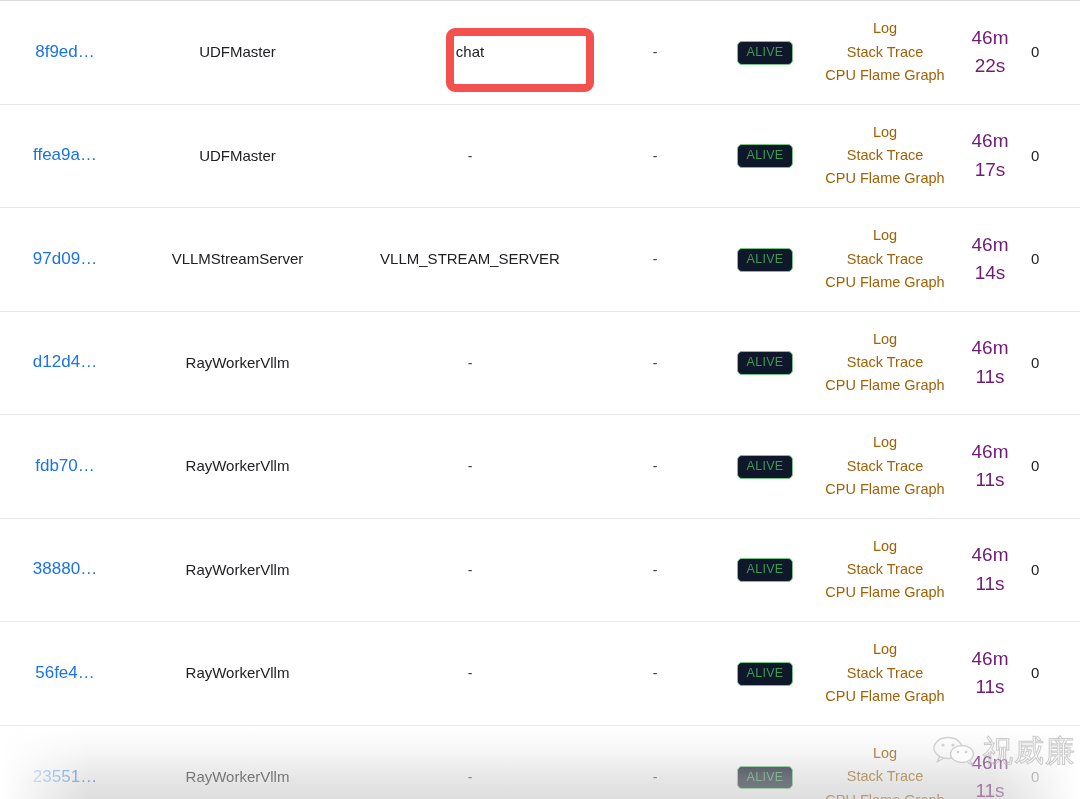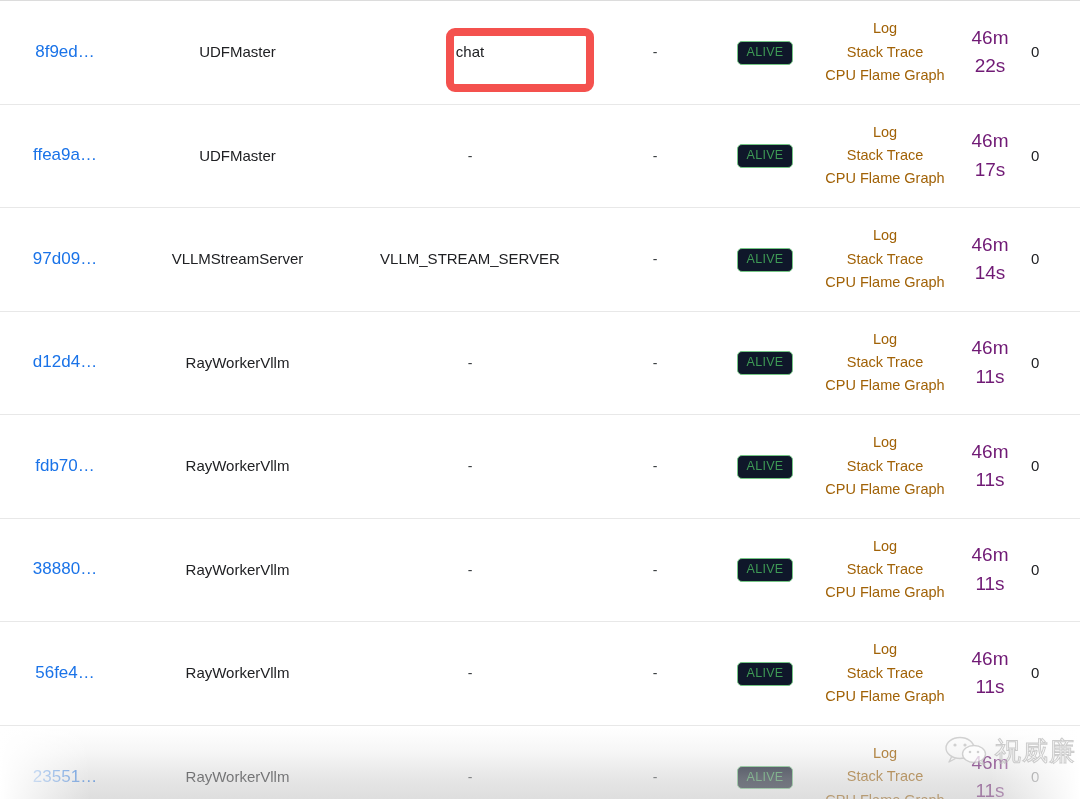--- a/index.html
+++ b/index.html
@@ -160,21 +160,21 @@
     top: 736px;
     display: flex;
     align-items: center;
     gap: 6px;
     z-index: 60;
     pointer-events: none;
     opacity: 0.72;
   }
   .wm-text {
     font-family: "DejaVu Sans", sans-serif;
-    font-size: 26px;
+    font-size: 30px;
     color: transparent;
     -webkit-text-stroke: 1px #b9b9b9;
     letter-spacing: 1px;
     line-height: 1;
   }
   .wm-icon { width: 46px; height: 30px; display: block; }
 </style>
 </head>
 <body>
 

